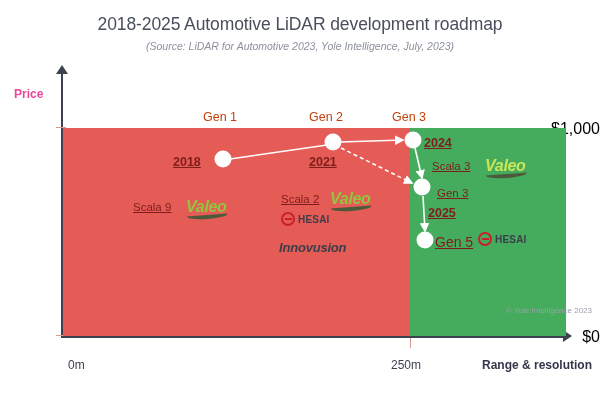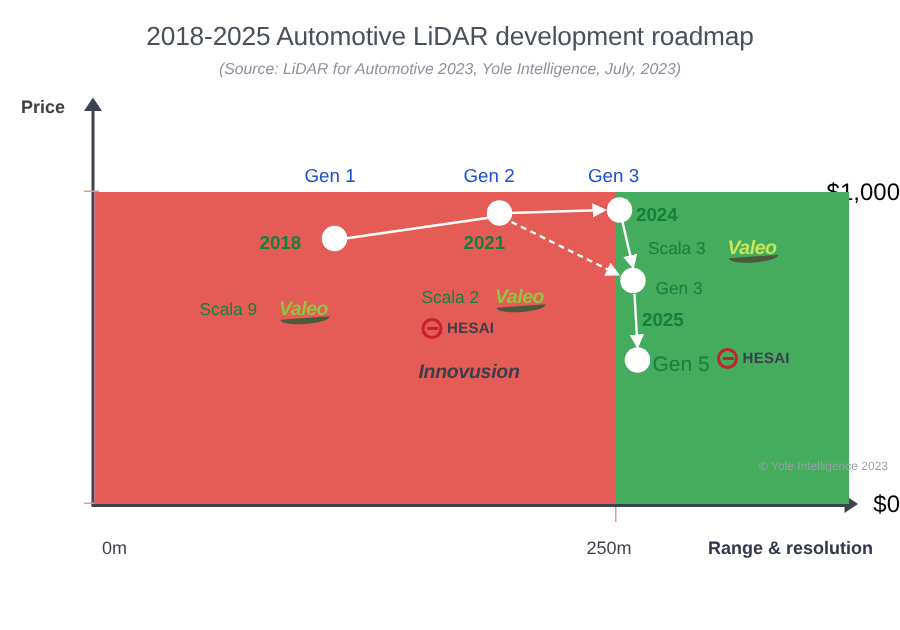--- a/index.html
+++ b/index.html
@@ -43,24 +43,24 @@
     text-align: center;
     font-size: 10.5px;
     font-style: italic;
     color: #8c919c;
   }
 
   
   .axis-price-label {
     position: absolute;
     left: 14px;
-    top: 64px;
+    top: 87px;
     font-size: 12px;
     font-weight: bold;
-    color: #404040;
+    color: #ec4899;
   }
   .y-axis-line {
     position: absolute;
     left: 61px;
     top: 72px;
     width: 2px;
     height: 265px;
     background: #3d4250;
   }
   .y-axis-arrow {
@@ -89,20 +89,21 @@
     height: 0;
     border-top: 6px solid transparent;
     border-bottom: 6px solid transparent;
     border-left: 9px solid #3d4250;
   }
   .axis-range-label {
     position: absolute;
     right: 8px;
     top: 358px;
     width: 120px;
+    text-align: right;
     font-size: 12px;
     font-weight: bold;
     line-height: 14px;
     color: #32374a;
   }
 
   .ytick {
     position: absolute;
     right: 0;
     width: 54px;
@@ -162,21 +163,21 @@
     color: #ffffff;
   }
   .caption-red   { left: 140px; top: 292px; width: 200px; }
   .caption-green { left: 424px; top: 292px; width: 130px; }
 
   
   .gen-header {
     position: absolute;
     top: 110px;
     font-size: 12.5px;
-    color: #1d4ed8;
+    color: #c2410c;
     white-space: nowrap;
   }
   .gen-h1 { left: 203px; }
   .gen-h2 { left: 309px; }
   .gen-h3 { left: 392px; }
 
   
   .svg-layer {
     position: absolute;
     left: 0;
@@ -192,21 +193,22 @@
     border-radius: 50%;
     background: #ffffff;
     transform: translate(-50%, -50%);
   }
 
   
   .lbl {
     position: absolute;
     white-space: nowrap;
     font-size: 11.5px;
-    color: #15803d;
+    color: #7f1d1d;
+    text-decoration: underline;
   }
   .lbl-year {
     font-weight: bold;
     font-size: 12.5px;
   }
   .lbl-2018 { left: 173px; top: 155px; }
   .lbl-2021 { left: 309px; top: 155px; }
   .lbl-2024 { left: 424px; top: 136px; }
   .lbl-2025 { left: 428px; top: 206px; }
   .lbl-gen4 { left: 437px; top: 187px; font-size: 11.5px; }
@@ -214,21 +216,21 @@
   .lbl-scala1 { left: 133px; top: 201px; }
   .lbl-scala2 { left: 281px; top: 193px; }
   .lbl-scala3 { left: 432px; top: 160px; }
 
   
   .logo {
     position: absolute;
     white-space: nowrap;
   }
   .valeo {
-    font-size: 13px;
+    font-size: 16px;
     font-weight: bold;
     font-style: italic;
     letter-spacing: -0.3px;
   }
   .valeo-red-bg { color: #8ec63f; }
   .valeo-green-bg { color: #c8e65a; }
   .valeo-swoosh {
     position: absolute;
     left: 1px;
     bottom: -3px;

